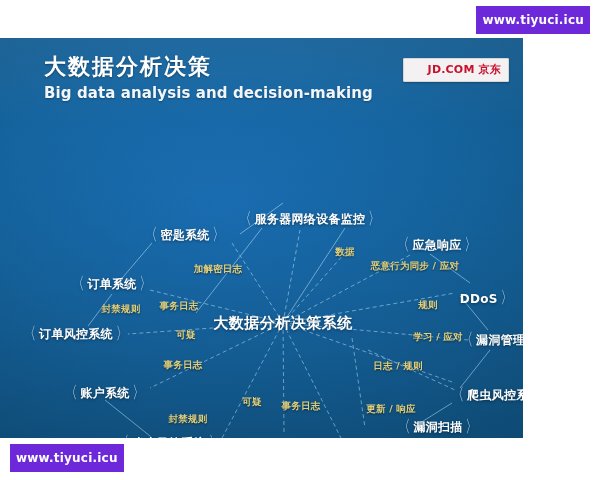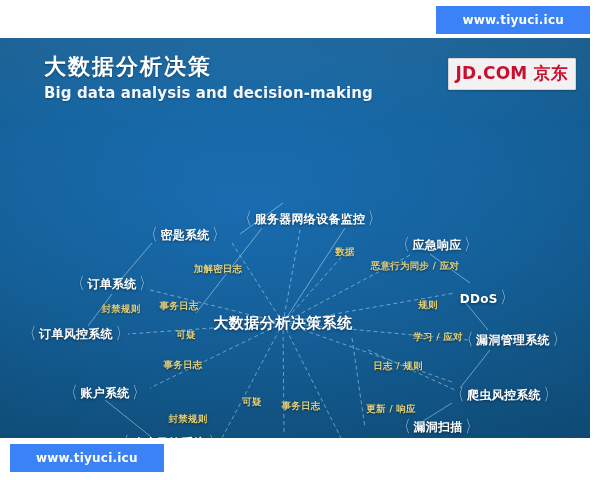--- a/index.html
+++ b/index.html
@@ -6,21 +6,21 @@
   body{
     width:600px;height:480px;
     background:#ffffff;
     font-family:"DejaVu Sans","Liberation Sans",sans-serif;
     overflow:hidden;position:relative;
   }
   #root{position:absolute;inset:0;}
 
   
   .slide{
-    position:absolute;left:0;top:38px;width:590px;height:400px;
+    position:absolute;left:0;top:38px;width:523px;height:400px;
     background:
       radial-gradient(120% 95% at 42% 42%, #1a6fb5 0%, #15649f 38%, #115687 68%, #0d4872 100%);
     overflow:hidden;
   }
   .slide::after{
     content:"";position:absolute;inset:0;
     background:linear-gradient(180deg,rgba(255,255,255,.05) 0%,rgba(0,0,0,0) 22%,rgba(0,0,0,.10) 100%);
     pointer-events:none;
   }
 
@@ -30,22 +30,22 @@
     font-size:22px;font-weight:bold;color:#ffffff;letter-spacing:2px;
     line-height:1.15;text-shadow:0 1px 2px rgba(0,0,0,.35);
   }
   .hdr .en{
     font-size:15px;font-weight:bold;color:#f2f6fa;letter-spacing:.1px;
     margin-top:5px;text-shadow:0 1px 2px rgba(0,0,0,.3);
   }
   .jdlogo{
     position:absolute;right:14px;top:20px;z-index:6;
     background:#f3f1f2;border:1px solid #d9d4d6;
-    padding:3px 7px 4px 7px;border-radius:1px;
-    font-size:17px;font-weight:bold;color:#c8102e;letter-spacing:.2px;
+    padding:3px 7px 4px 24px;border-radius:1px;
+    font-size:11px;font-weight:bold;color:#c8102e;letter-spacing:.2px;
     box-shadow:0 1px 2px rgba(0,0,0,.25);
   }
 
   
   .canvas{position:absolute;left:0;top:0;width:600px;height:400px;}
   svg.links{position:absolute;left:0;top:0;width:600px;height:400px;}
 
   .node{
     position:absolute;transform:translate(-50%,-50%);
     color:#ffffff;font-weight:bold;white-space:nowrap;
@@ -69,23 +69,23 @@
   .donews{
     position:absolute;right:22px;bottom:10px;z-index:5;
     font-family:"DejaVu Serif","Liberation Serif",serif;
     font-size:30px;font-style:italic;font-weight:bold;
     color:rgba(235,245,255,.55);letter-spacing:-.5px;
     text-shadow:0 1px 3px rgba(0,0,0,.25);
   }
 
   
   .wm{
-    position:absolute;z-index:20;background:#3b82f6;
+    position:absolute;z-index:20;background:#6d28d9;
     color:#ffffff;font-weight:bold;font-size:12px;
-    padding:7px 26px;letter-spacing:.2px;
+    padding:7px 6px;letter-spacing:.2px;
   }
   .wm-top{right:10px;top:6px;}
   .wm-bot{left:10px;bottom:8px;}
 </style>
 </head>
 <body>
 
 <div id="root">
 
   <div class="wm wm-top">www.tiyuci.icu</div>

